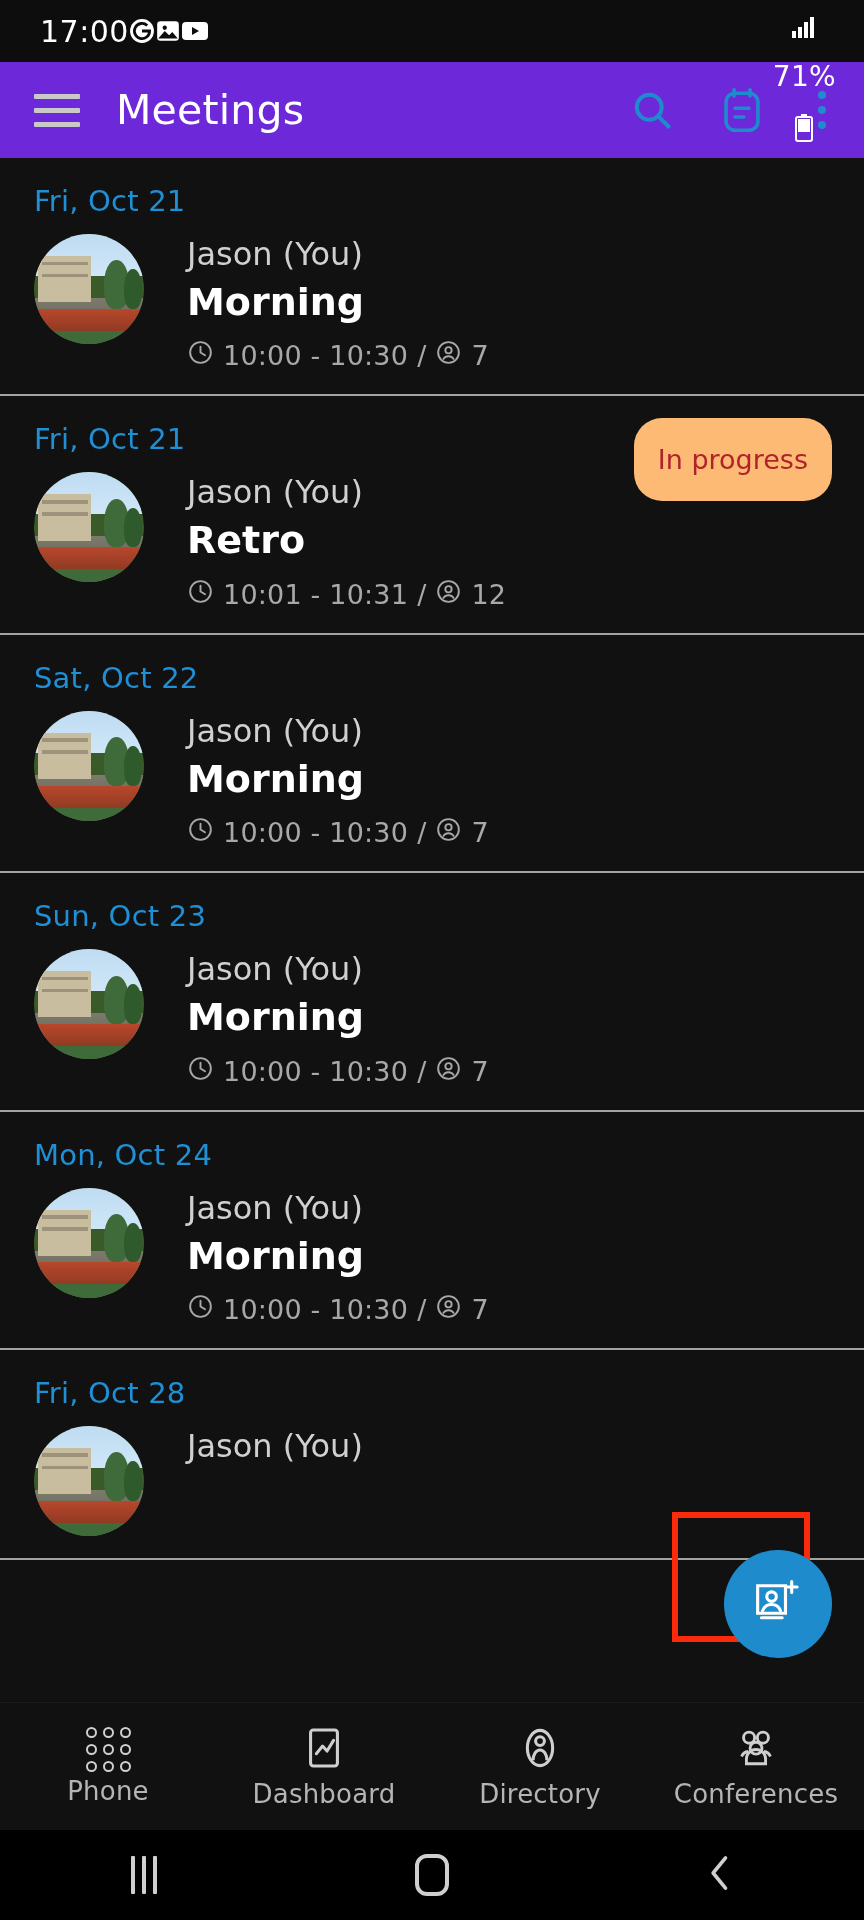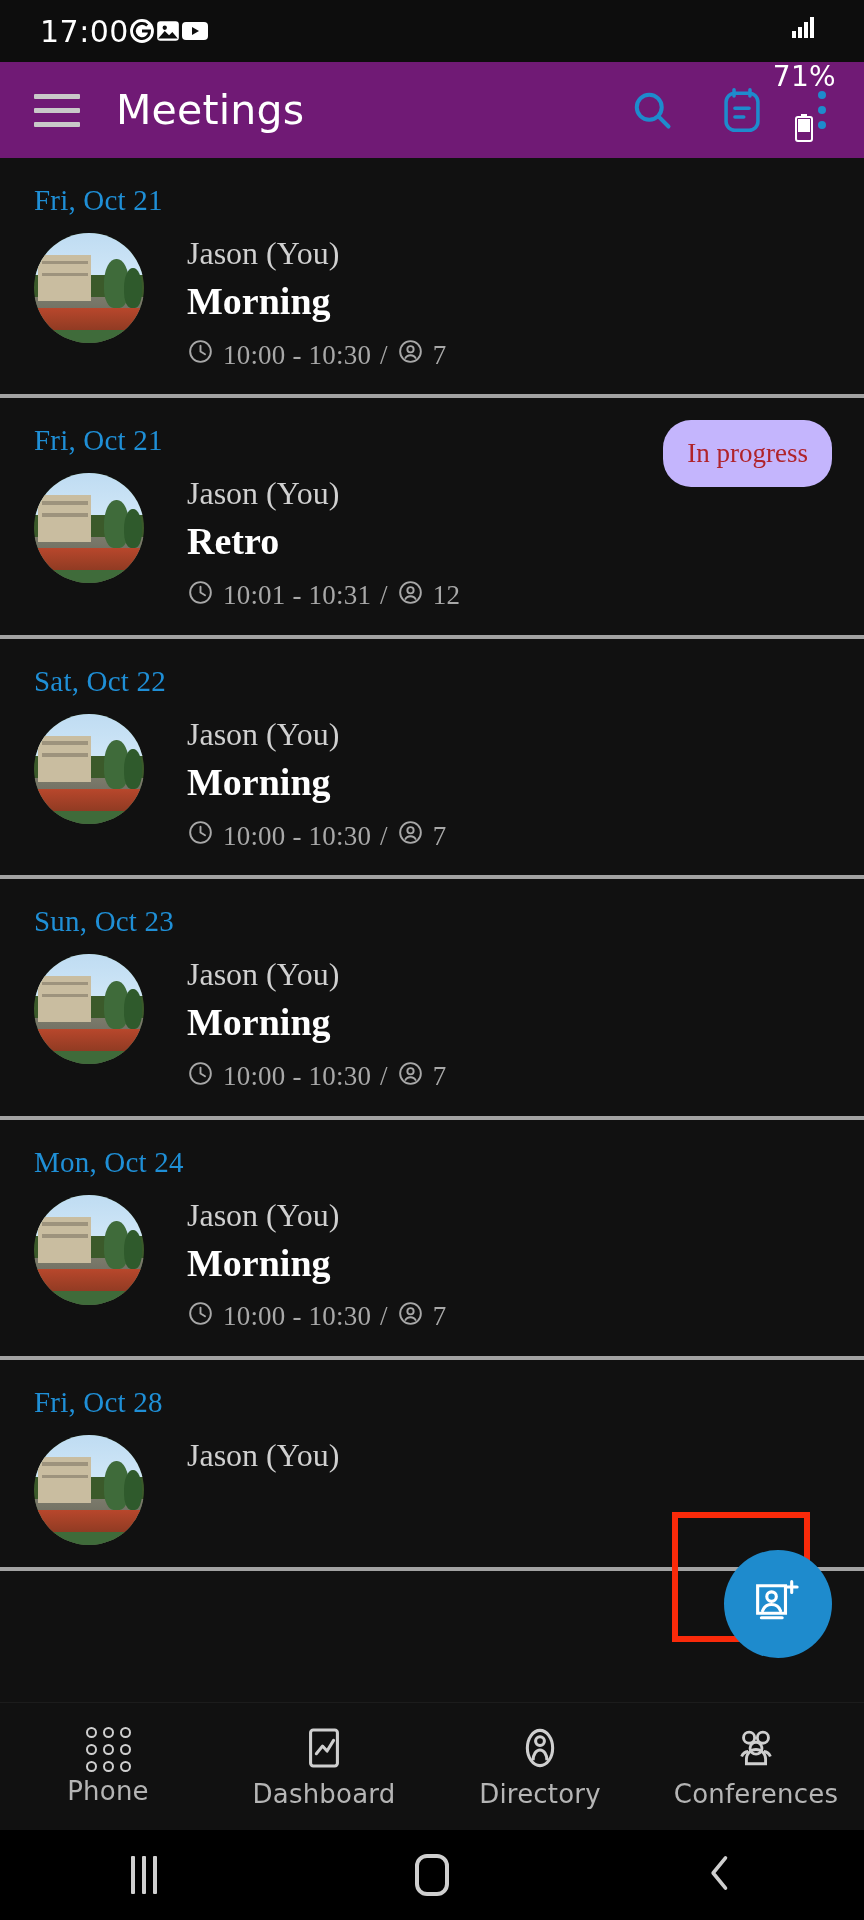--- a/index.html
+++ b/index.html
@@ -19,38 +19,38 @@
   }
   .sb-left { display: flex; align-items: center; gap: 0; }
   .sb-time { color: #ffffff; font-size: 30px; letter-spacing: .5px; }
   .sb-right { display: flex; align-items: center; gap: 21px; flex-direction: column; }
   .sb-pct { color: #ffffff; font-size: 28px; letter-spacing: .3px; }
   .sb-ico { display: inline-flex; align-items: center; }
 
   
   .appbar {
     height: 96px; display: flex; align-items: center;
-    padding: 0 30px 0 34px; background: #701a75;
+    padding: 0 30px 0 34px; background: #6d28d9;
   }
   .hamburger { width: 46px; display: flex; flex-direction: column; gap: 9px; cursor: pointer; }
   .hamburger span { display:block; height: 5px; background: #c9c9c9; border-radius: 1px; }
   .apptitle {
     color: #ffffff; font-size: 41px; font-weight: 400;
     margin-left: 36px; letter-spacing: .2px; white-space: nowrap;
   }
   .appbar-actions { margin-left: auto; display: flex; align-items: center; gap: 46px; }
   .appbar-actions .act { cursor: pointer; display: flex; align-items: center; }
   .dots3 { display: flex; flex-direction: column; gap: 7px; align-items: center; padding: 0 8px; cursor: pointer; }
   .dots3 i { width: 8px; height: 8px; border-radius: 50%; background: #1e8bcd; display:block; }
 
   
   .list { position: absolute; top: 158px; left: 0; right: 0; bottom: 218px; overflow: hidden; }
   .meeting {
-    position: relative; border-bottom: 4px solid #a3a3a3;
-    padding: 26px 0 22px 0; background: #111111; font-family: Liberation Serif, serif;
+    position: relative; border-bottom: 2px solid #a3a3a3;
+    padding: 26px 0 22px 0; background: #111111;
   }
   .mrow-date { color: #1f8fd6; font-size: 29px; padding-left: 34px; letter-spacing: .2px; }
   .mbody { display: flex; align-items: flex-start; margin-top: 16px; padding-left: 34px; }
   .avatar {
     width: 110px; height: 110px; border-radius: 50%; flex: 0 0 110px;
     overflow: hidden; position: relative; background: #3b5a2a;
   }
   .avatar .sky { position:absolute; left:0; right:0; top:0; height: 38%; background: linear-gradient(#bfdcf2,#cfe6f7); }
   .avatar .bld { position:absolute; left:4%; top:20%; width:48%; height:42%; background:#c9bda0; }
   .avatar .bld:before { content:""; position:absolute; left:6%; top:12%; width:88%; height:8%; background:#9d937d; }
@@ -60,22 +60,22 @@
   .avatar .grnd { position:absolute; left:0; right:0; top:58%; bottom:0; background: linear-gradient(#7b7a6b,#5d5d52); }
   .avatar .flw { position:absolute; left:0; right:0; bottom:10%; height:22%; background: linear-gradient(#b8472c,#8d3a22); }
   .avatar .grs { position:absolute; left:0; right:0; bottom:0; height:12%; background:#3f6b3a; }
   .minfo { margin-left: 43px; display: flex; flex-direction: column; }
   .mowner { color: #d0d0d0; font-size: 32px; line-height: 1.25; font-weight: 400; }
   .mtitle { color: #ffffff; font-size: 38px; font-weight: 700; line-height: 1.3; margin-top: 4px; }
   .mmeta { display: flex; align-items: center; color: #a8a8a8; font-size: 27px; margin-top: 12px; gap: 9px; }
   .mmeta .txt { letter-spacing: .2px; }
   .badge {
     position: absolute; right: 32px; top: 22px;
-    background: #c4b5fd; color: #b0232a; font-size: 27px;
-    padding: 18px 24px; border-radius: 28px; white-space: nowrap;
+    background: #fdba74; color: #b0232a; font-size: 27px;
+    padding: 26px 24px; border-radius: 28px; white-space: nowrap;
   }
 
   
   .fab-wrap { position: absolute; right: 32px; bottom: 262px; }
   .fab-highlight {
     position: absolute; left: -52px; top: -38px;
     width: 138px; height: 130px; border: 6px solid #fa2a0a;
     pointer-events: none;
   }
   .fab {

